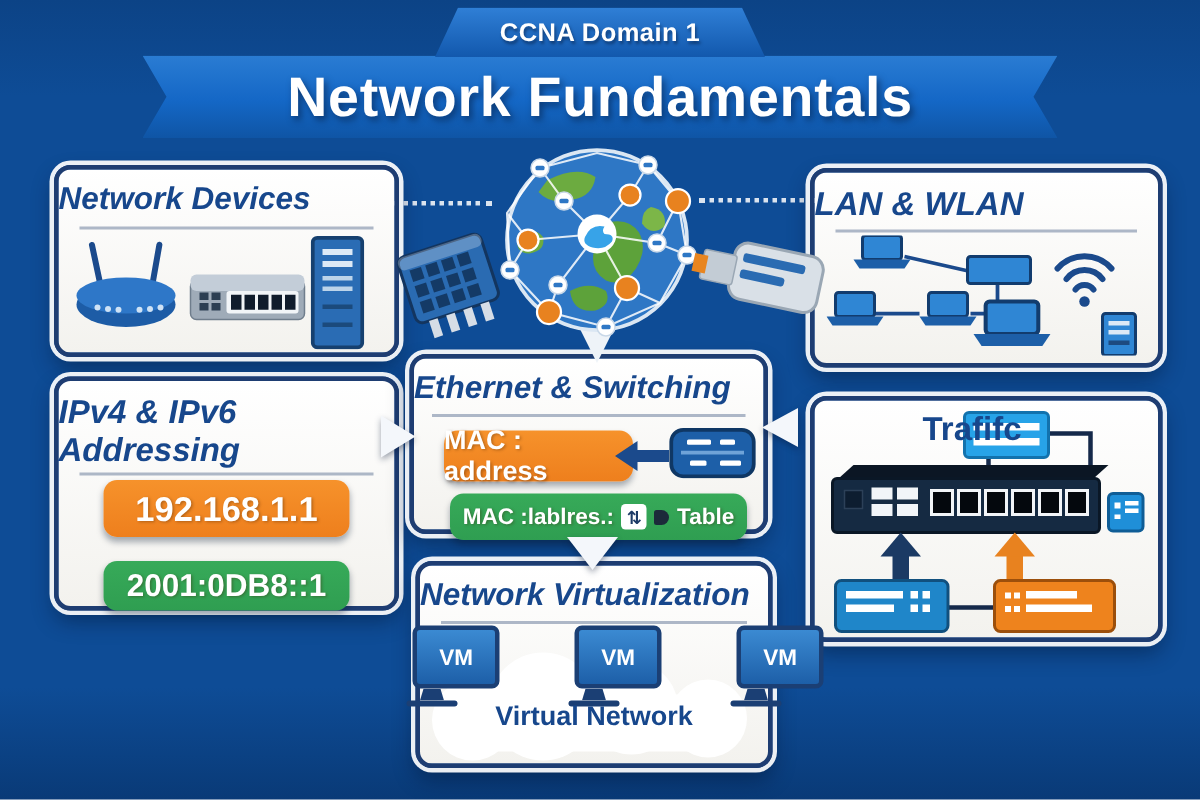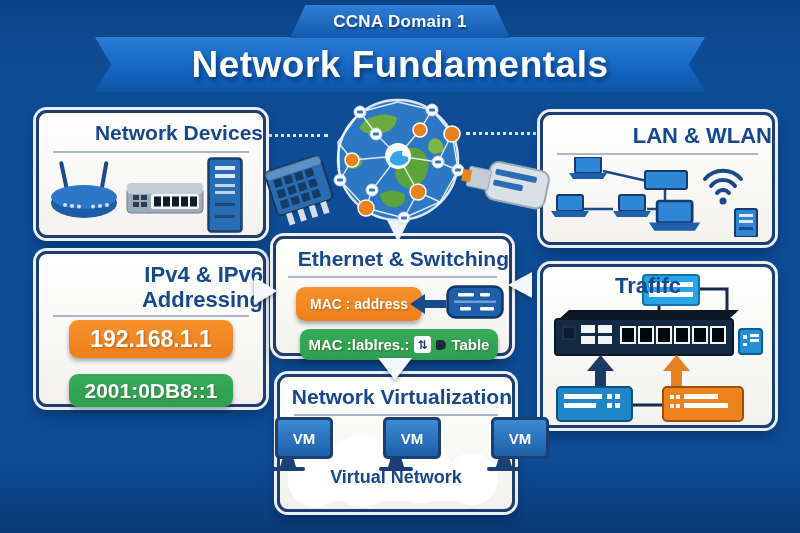--- a/index.html
+++ b/index.html
@@ -30,42 +30,42 @@
     text-shadow:2px 3px 5px rgba(6,24,54,.55);
   }
   
   .panel{
     position:absolute;background:linear-gradient(180deg,#ffffff,#f3f2ee);
     border:3px solid var(--panel-border,#1e3d72);border-radius:11px;
     box-shadow:0 0 0 3px rgba(255,255,255,.92),0 7px 14px rgba(3,18,45,.45);
     z-index:2;
   }
   .panel-title{
-    position:absolute;left:0;right:0;text-align:right;
-    color:var(--title-navy,#17478c);font-weight:bold;
+    position:absolute;left:0;right:0;text-align:left;
+    color:var(--title-navy,#17478c);font-weight:bold;font-style:italic;
   }
   .divider{position:absolute;height:2px;background:#93a0b6;opacity:.75;}
   
   .panel-nd{left:36px;top:110px;width:224px;height:122px;}
   .panel-lan{left:540px;top:112px;width:229px;height:127px;}
   .panel-ip{left:36px;top:251px;width:224px;height:150px;}
   .panel-eth{left:273px;top:236px;width:233px;height:114px;}
   .panel-trf{left:540px;top:264px;width:229px;height:158px;}
   .panel-virt{left:277px;top:374px;width:232px;height:132px;}
   
   .pill{
     position:absolute;border-radius:9px;display:flex;align-items:center;justify-content:center;
     color:#fff;font-weight:bold;box-shadow:0 3px 4px rgba(10,25,50,.35);
     text-shadow:1px 1px 2px rgba(60,30,0,.35);
   }
   .pill-orange{background:linear-gradient(180deg,#f6922b,var(--orange,#ee7f1d));}
   .pill-green{background:linear-gradient(180deg,#37aa59,var(--green,#2f9e51));}
   .ip4{left:30px;top:66px;width:164px;height:38px;font-size:23px;}
   .ip6{left:30px;top:110px;width:164px;height:33px;font-size:21px;margin-top:10px;}
-  .mac-addr{left:20px;top:48px;width:126px;height:34px;font-size:14px;z-index:1;}
+  .mac-addr{left:20px;top:48px;width:126px;height:34px;font-size:18px;z-index:1;}
   .mac-table{left:24px;top:90px;width:198px;height:31px;font-size:15px;gap:5px;z-index:2;}
   .mini-icon-box{
     display:inline-flex;align-items:center;justify-content:center;
     width:17px;height:17px;background:#fff;border-radius:3px;color:#1c3a66;
     font-size:12px;font-weight:bold;text-shadow:none;
   }
   .blob{display:inline-block;width:10px;height:10px;background:#1c2a3a;border-radius:2px 6px 6px 2px;}
   
   .dotline{position:absolute;border-top:3px dotted rgba(255,255,255,.85);z-index:1;}
   .dot-left{left:256px;top:134px;width:72px;}

